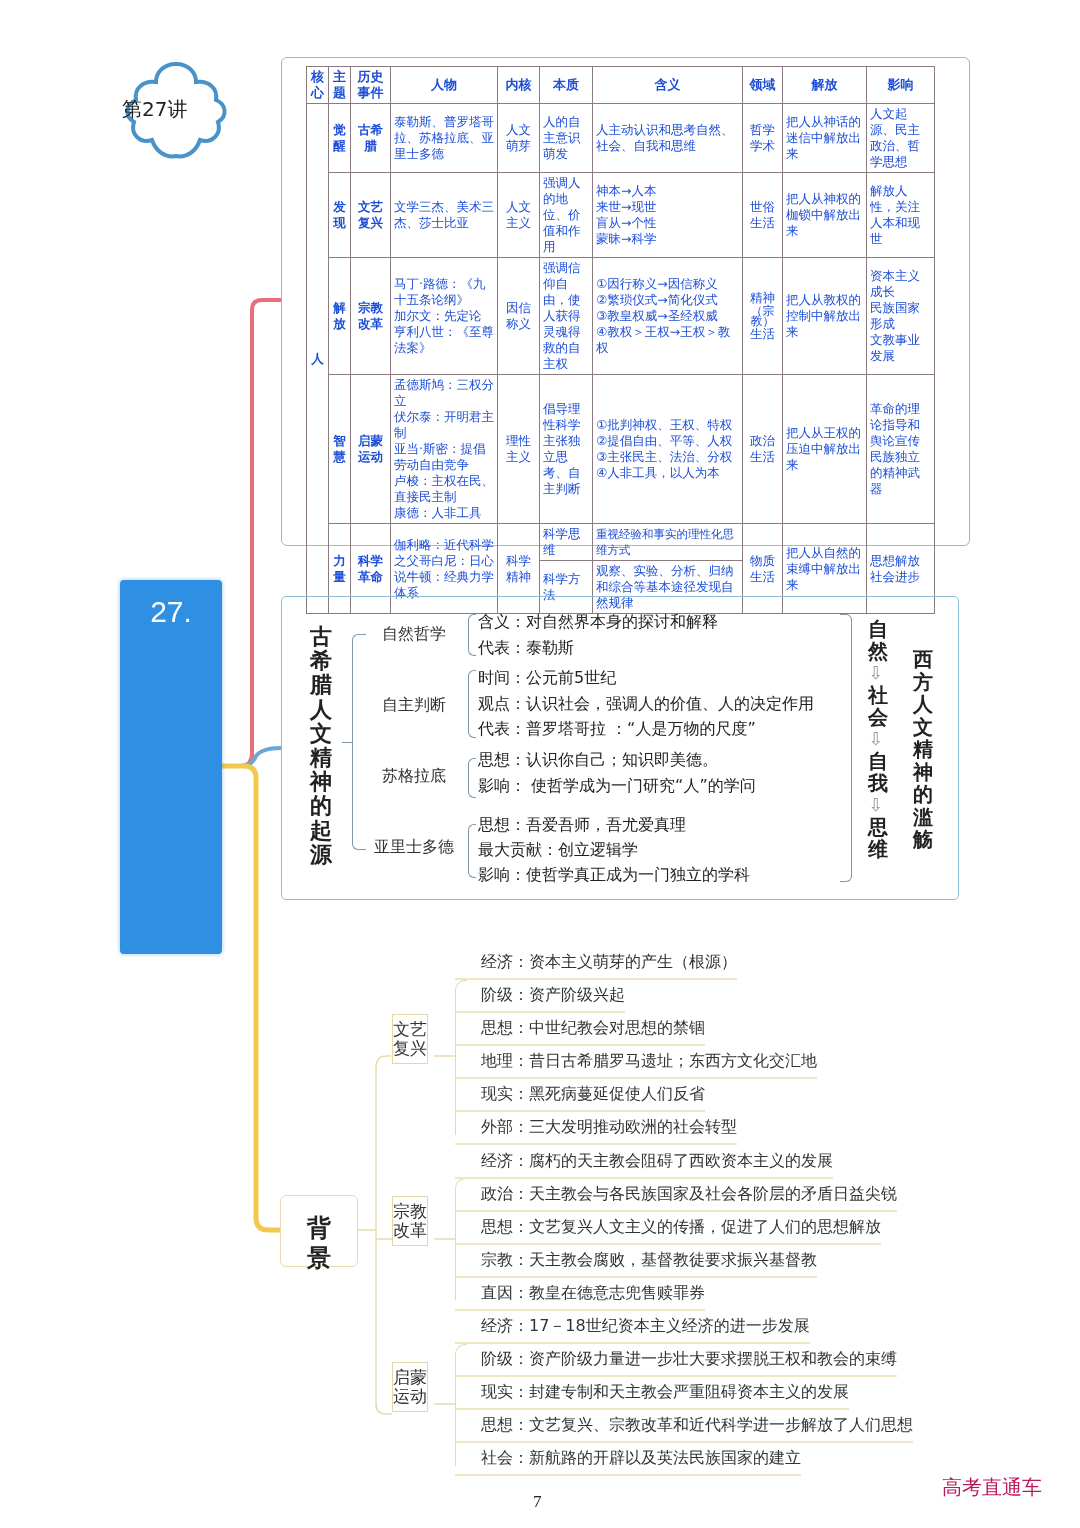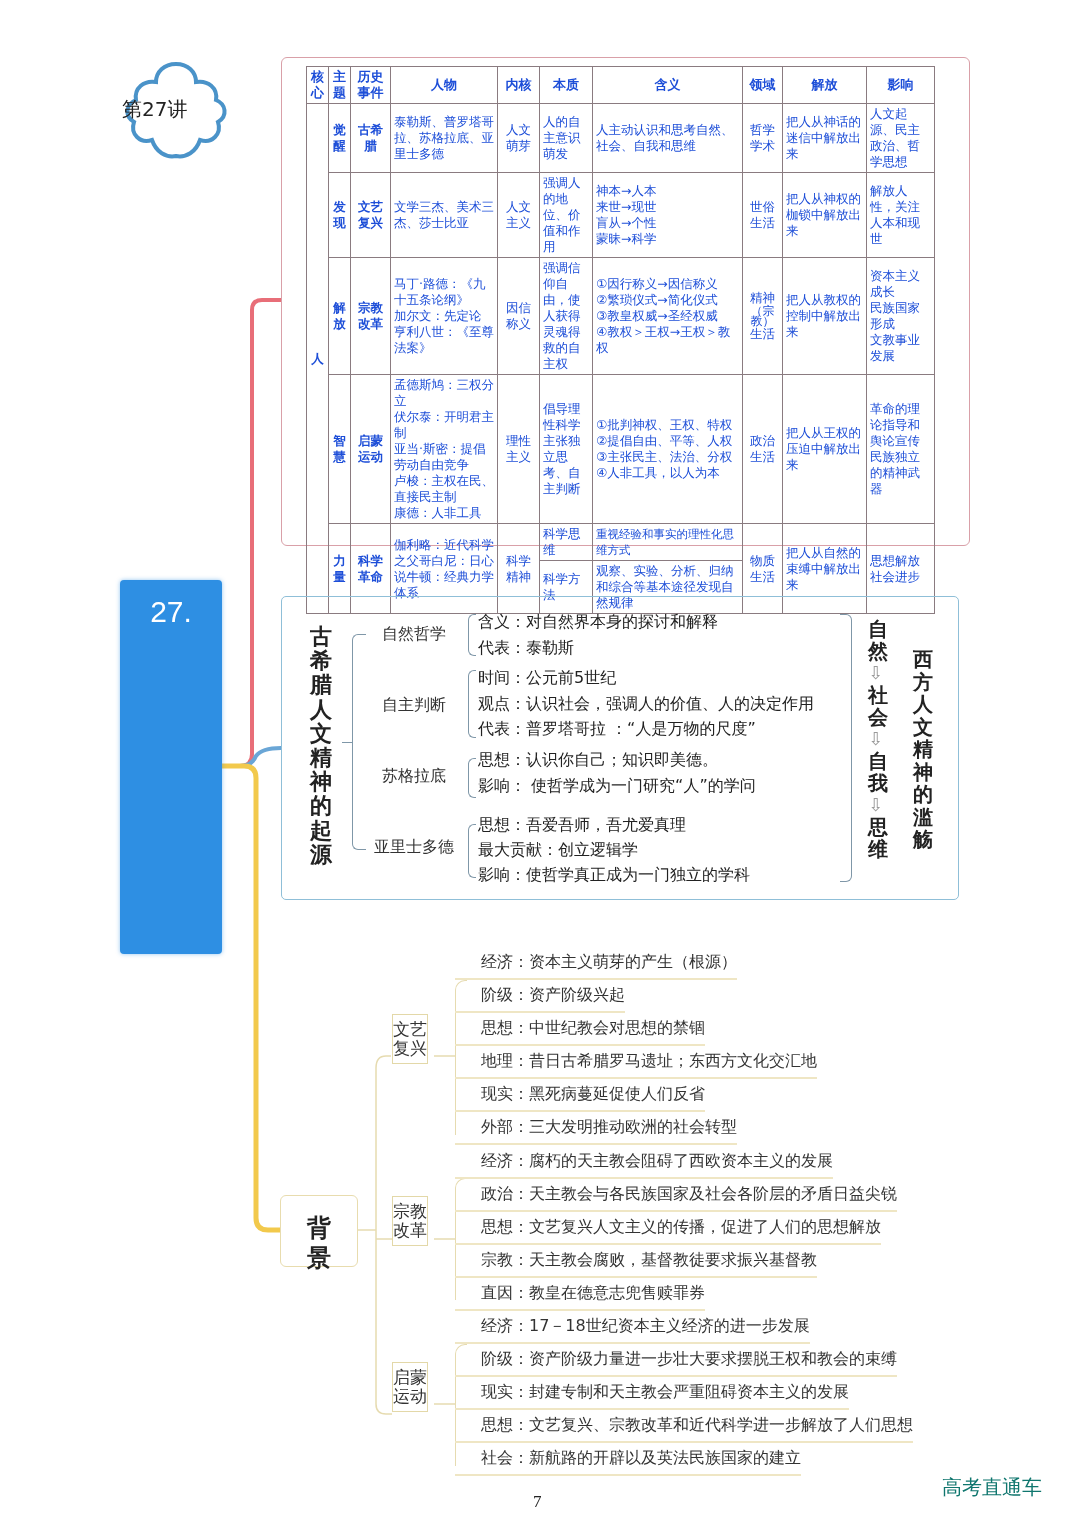--- a/index.html
+++ b/index.html
@@ -48,21 +48,21 @@
 
   
   .bg-node { left: 280px; top: 1195px; width: 78px; height: 72px; border: 1.5px solid #e8dcae; border-radius: 6px; background: #fff;
     font-size: 24px; line-height: 30px; font-weight: bold; text-align: center; padding-top: 6px; }
   .sub-node { width: 36px; border: 1.5px solid #e3d8a8; background: #fff; font-size: 17px; line-height: 19px; text-align: center; padding: 5px 0; color: #333; }
   .leaf { position: absolute; font-size: 16px; color: #333; white-space: nowrap; padding-left: 26px; height: 33px; line-height: 30px;
     border-bottom: 2px solid #efe6c4; }
   .leaf-arc { position: absolute; border-left: 1.5px solid #e6dbb0; border-top: 1.5px solid #e6dbb0; border-radius: 10px 0 0 0; }
 
   .page-num { left: 533px; top: 1492px; font-family: "Liberation Serif", serif; font-size: 17px; color: #222; }
-  .watermark { left: 942px; top: 1474px; font-size: 20px; color: #0f766e; }
+  .watermark { left: 942px; top: 1474px; font-size: 20px; color: #be185d; }
 </style>
 </head>
 <body>
 
 <div class="abs badge">
   <svg width="108" height="104" viewBox="0 0 108 104">
     <path d="M54 6 C66 6 74 14 74 24 C86 22 96 30 94 42 C104 46 106 58 96 64 C100 76 90 86 78 82 C74 94 64 100 54 98 C44 100 34 94 30 82 C18 86 8 76 12 64 C2 58 4 46 14 42 C12 30 22 22 34 24 C34 14 42 6 54 6 Z" fill="#fff" stroke="#4a93c9" stroke-width="4"></path>
   </svg>
   <div class="badge-text">第27讲</div>
 </div>

